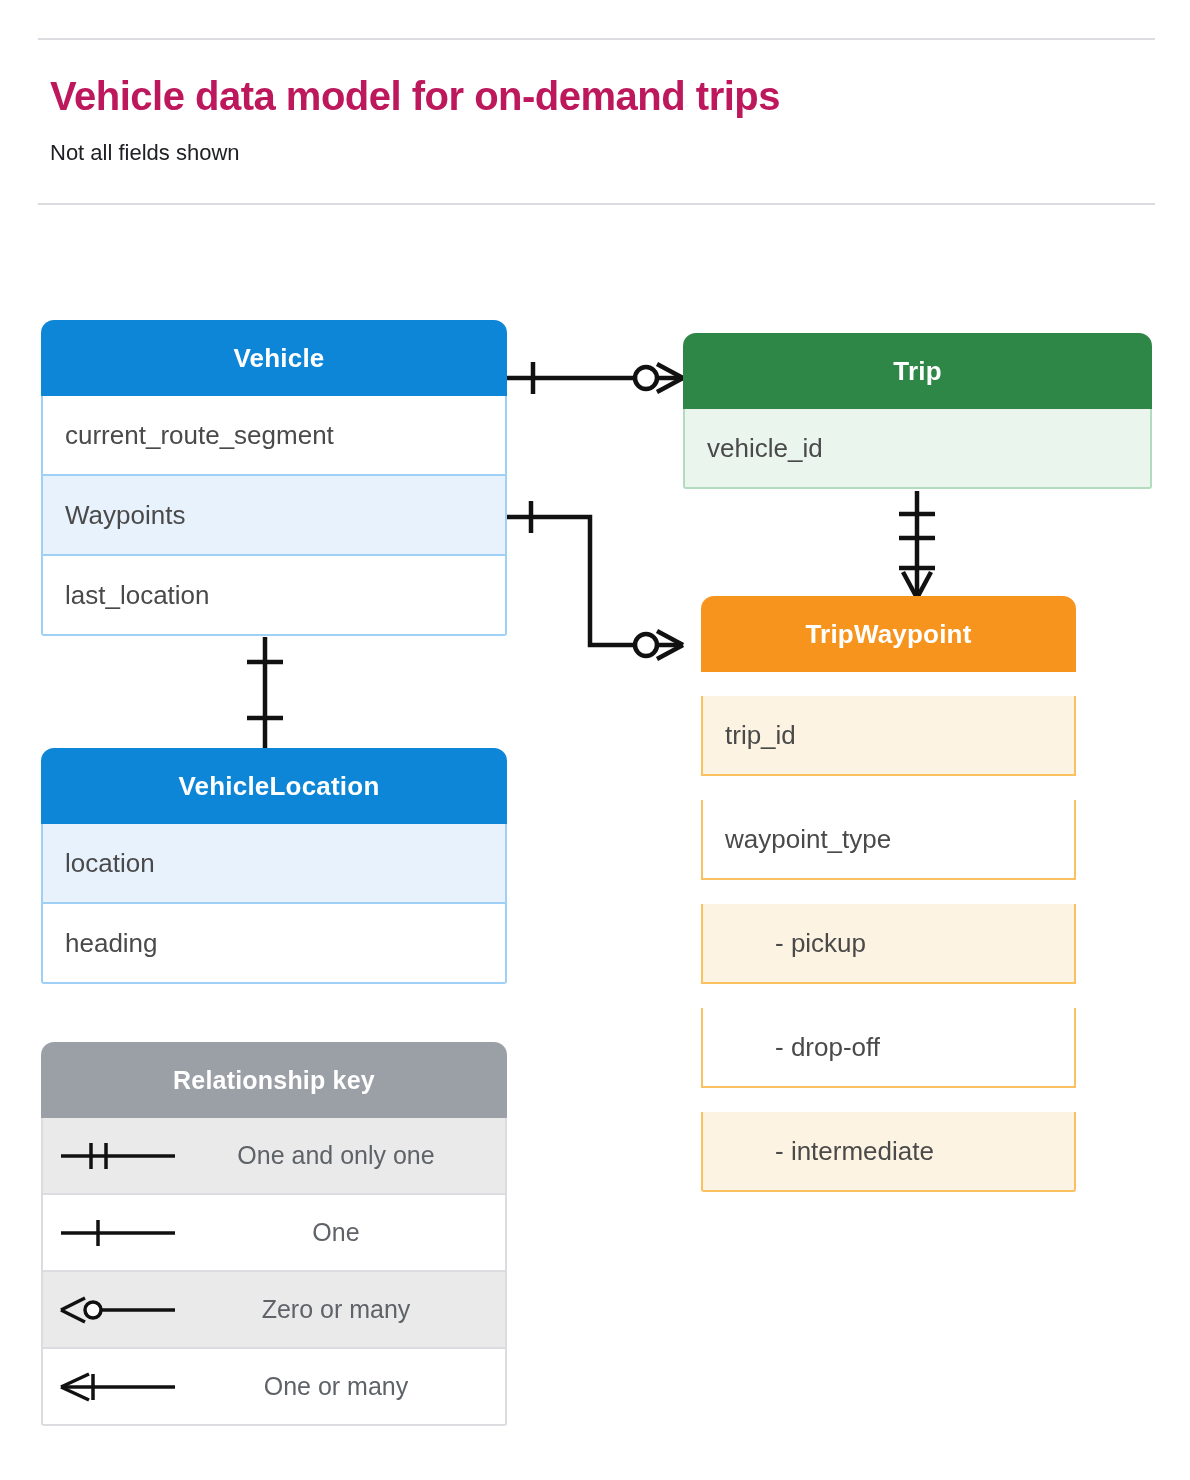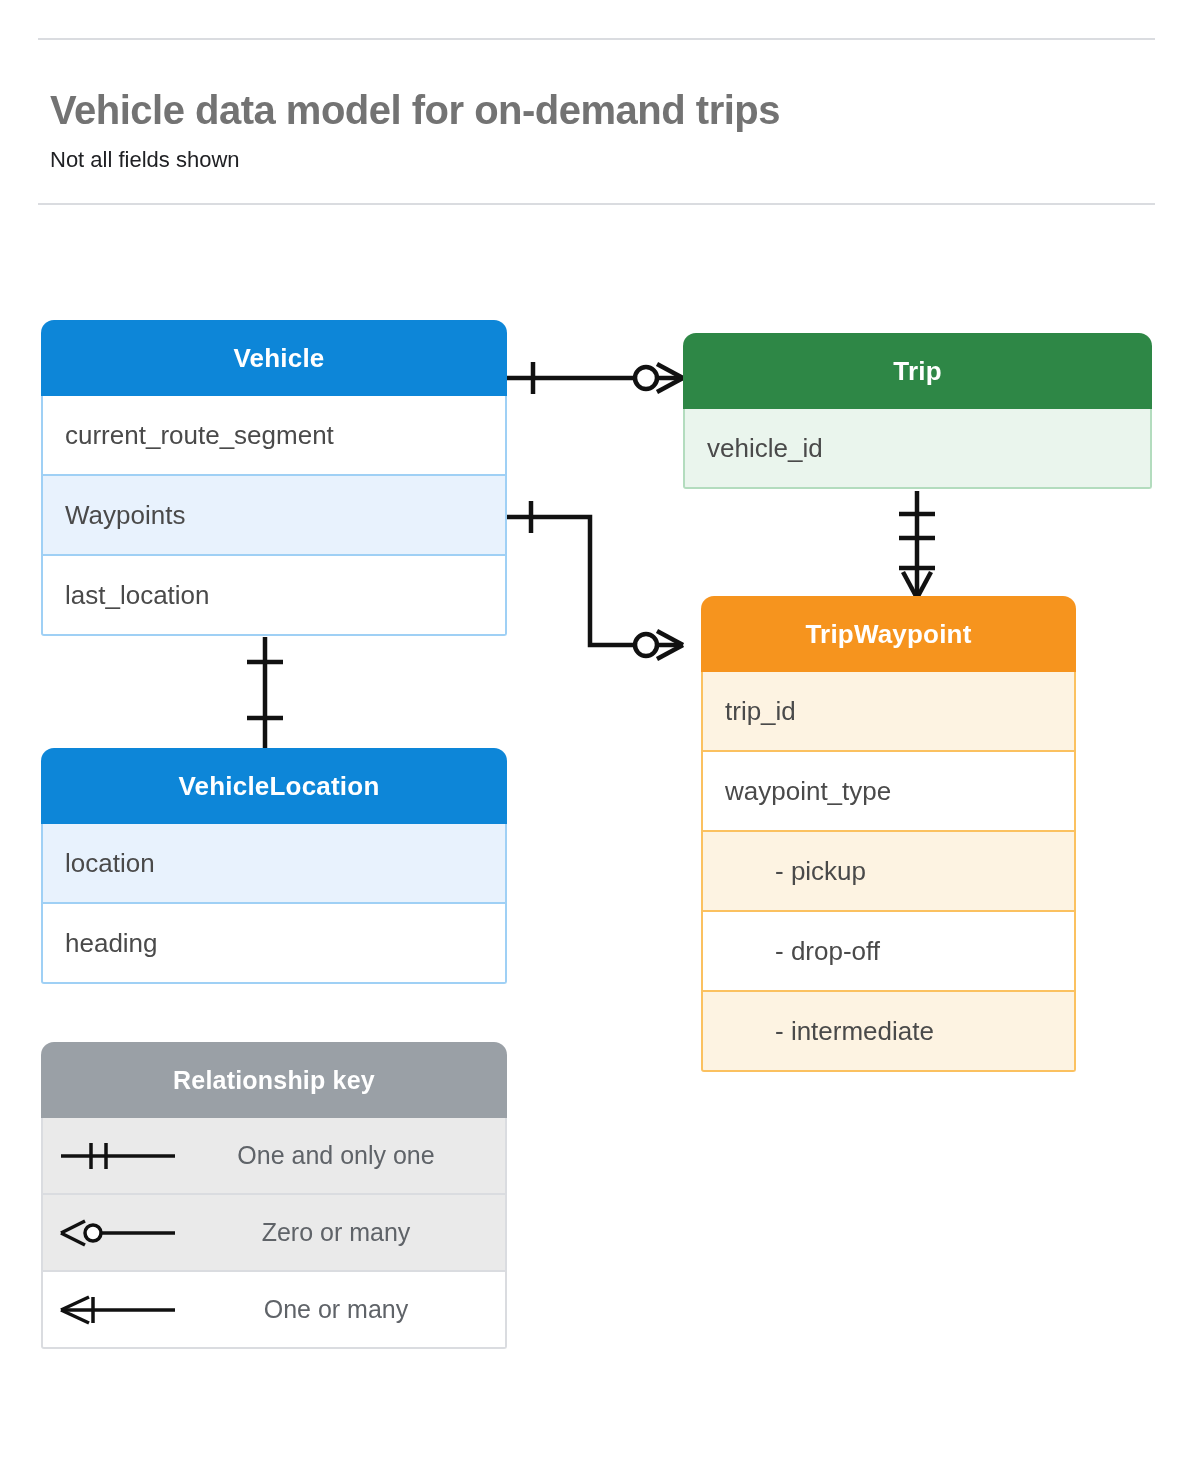--- a/index.html
+++ b/index.html
@@ -8,26 +8,26 @@
     font-family:"Liberation Sans", sans-serif;
     position:relative;overflow:hidden;
     -webkit-font-smoothing:antialiased;
   }
   .divider{
     position:absolute;left:38px;width:1117px;height:2px;background:#dadce0;
   }
   #div-top{top:38px;}
   #div-bottom{top:203px;}
   #page-title{
-    position:absolute;left:50px;top:86px;width:1000px;
-    font-size:40px;font-weight:700;color:#737373;letter-spacing:-0.5px;
+    position:absolute;left:50px;top:72px;width:1000px;
+    font-size:40px;font-weight:700;color:#be185d;letter-spacing:-0.5px;
     line-height:48px;
   }
   #page-subtitle{
-    position:absolute;left:50px;top:146px;width:800px;
+    position:absolute;left:50px;top:139px;width:800px;
     font-size:22px;font-weight:400;color:#202124;line-height:28px;
   }
 
   
   .entity{position:absolute;box-sizing:border-box;}
   .entity .ehead{
     box-sizing:border-box;width:100%;height:76px;
     border-radius:13px 13px 0 0;
     display:flex;align-items:center;justify-content:center;
     color:#ffffff;font-size:26px;font-weight:700;letter-spacing:0.2px;
@@ -46,21 +46,21 @@
   
   .blue .ehead{background:#0d86d8;padding-left:10px;}
   .blue .erow{border-color:#9fd0f5;background:#ffffff;}
   .blue .erow.alt{background:#e8f2fd;}
   
   .green .ehead{background:#2e8746;}
   .green .erow{border-color:#b3dcbe;background:#ffffff;}
   .green .erow.alt{background:#eaf5ed;}
   
   .orange .ehead{background:#f6941e;}
-  .orange .erow{border-color:#fbc160;background:#ffffff;}
+  .orange .erow{border-color:#fbc160;background:#ffffff;margin-top:24px;}
   .orange .erow.alt{background:#fdf3e2;}
   
   .grey .ehead{background:#9aa0a6;font-size:25px;}
 
   
   .legend-row{
     box-sizing:border-box;width:100%;height:77px;
     display:flex;align-items:center;
     font-size:25px;color:#5f6368;
     border-style:solid;border-width:0 2px 2px 2px;
@@ -142,20 +142,31 @@
         <g stroke="#111111" stroke-width="3.5">
           <line x1="8" y1="20" x2="122" y2="20"></line>
           <line x1="38" y1="7" x2="38" y2="33"></line>
           <line x1="53" y1="7" x2="53" y2="33"></line>
         </g>
       </svg>
     </span>
     <span class="lbl">One and only one</span>
   </div>
 
+  <div class="legend-row" style="border-color:#dadce0;background:#ffffff;">
+    <span class="sym">
+      <svg width="130" height="40" viewBox="0 0 130 40" xmlns="http://www.w3.org/2000/svg">
+        <g stroke="#111111" stroke-width="3.5">
+          <line x1="8" y1="20" x2="122" y2="20"></line>
+          <line x1="45" y1="7" x2="45" y2="33"></line>
+        </g>
+      </svg>
+    </span>
+    <span class="lbl">One</span>
+  </div>
 
   <div class="legend-row alt" style="border-color:#dadce0;background:#eaeaea;">
     <span class="sym">
       <svg width="130" height="40" viewBox="0 0 130 40" xmlns="http://www.w3.org/2000/svg">
         <g stroke="#111111" stroke-width="3.5" fill="none">
           <line x1="36" y1="20" x2="122" y2="20"></line>
           <circle cx="40" cy="20" r="8" fill="#ffffff"></circle>
           <line x1="8" y1="20" x2="32" y2="8"></line>
           <line x1="8" y1="20" x2="32" y2="32"></line>
         </g>

